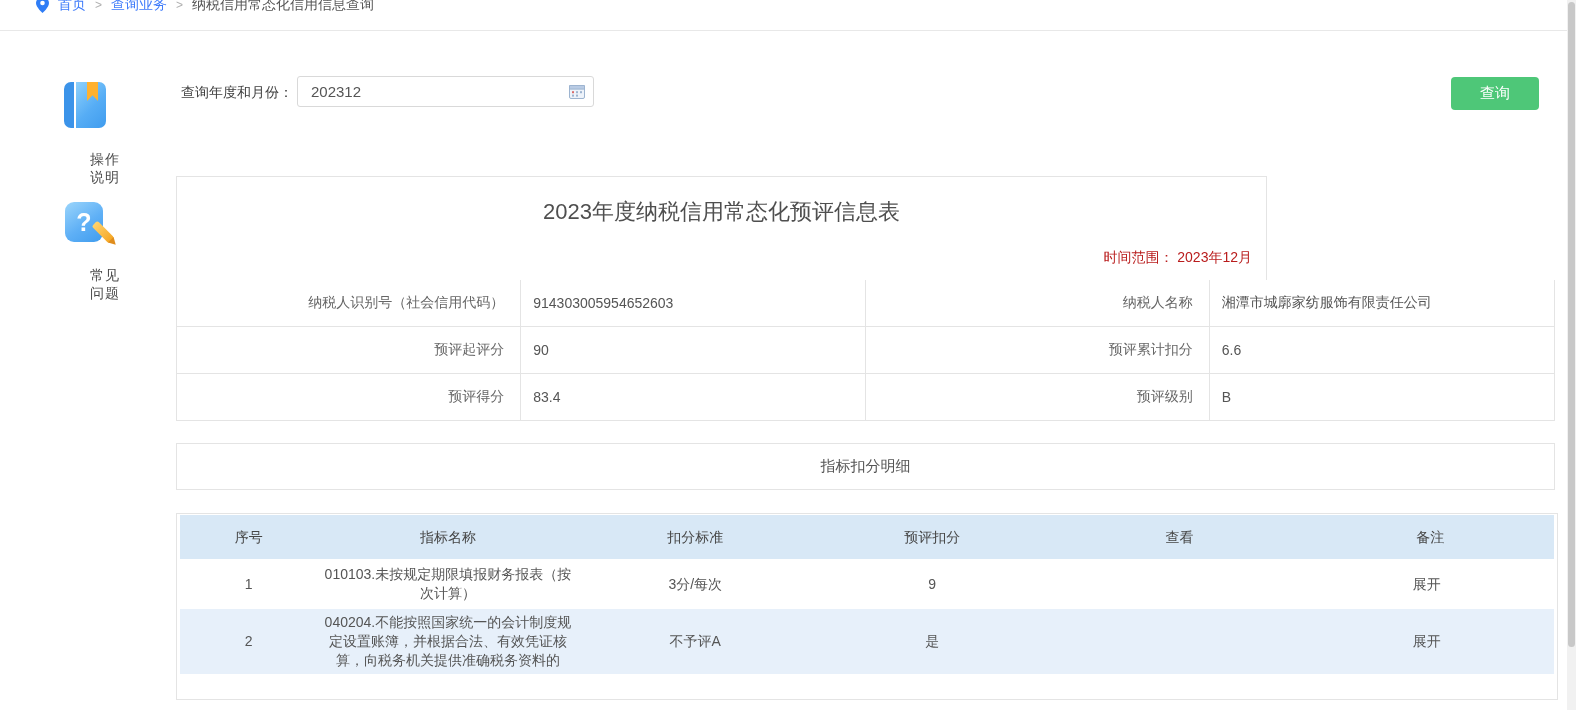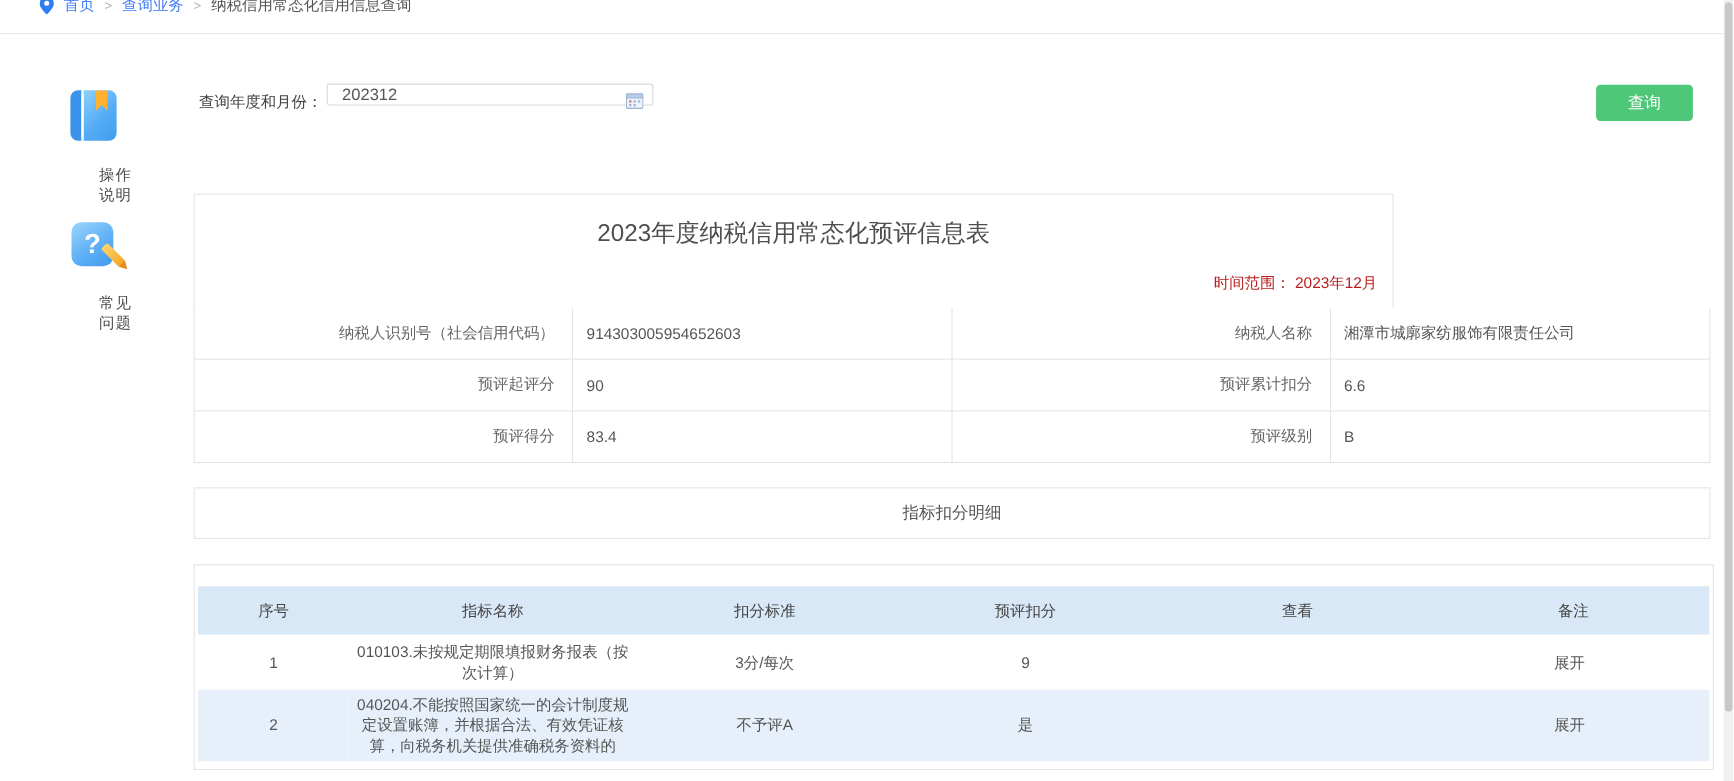--- a/index.html
+++ b/index.html
@@ -22,40 +22,40 @@
   .icon-book .spine-gap{position:absolute;left:10px;top:2px;bottom:2px;width:2px;background:rgba(255,255,255,.8);}
   .icon-book .bookmark{position:absolute;right:8px;top:0;width:11px;height:19px;background:#ffb12f;clip-path:polygon(0 0,100% 0,100% 100%,50% 70%,0 100%);}
   .icon-faq{position:relative;width:40px;height:44px;margin:0 auto;}
   .icon-faq .square{position:absolute;left:0;top:2px;width:38px;height:40px;border-radius:9px;background:linear-gradient(145deg,#9bd5fb 0%,#5fb0f6 55%,#3f9cee 100%);}
   .icon-faq .qmark{position:absolute;left:0;top:2px;width:38px;height:40px;display:flex;align-items:center;justify-content:center;color:#fff;font-size:25px;font-weight:bold;}
   .icon-faq .pencil{position:absolute;right:-2px;bottom:0;width:8px;height:24px;border-radius:2px;background:linear-gradient(#ffd36e,#f5a623);transform:rotate(-45deg);}
   .icon-faq .pencil::after{content:"";position:absolute;left:0;bottom:-6px;border-left:4px solid transparent;border-right:4px solid transparent;border-top:7px solid #e08d1d;}
 
   
   .query-label{position:absolute;left:181px;top:84px;font-size:14px;color:#404040;}
-  .query-input-wrap{position:absolute;left:297px;top:76px;width:297px;height:20px;border:1px solid #d9d9d9;border-radius:3px;background:#fff;box-sizing:border-box;}
+  .query-input-wrap{position:absolute;left:297px;top:76px;width:297px;height:31px;border:1px solid #d9d9d9;border-radius:3px;background:#fff;box-sizing:border-box;}
   .query-input{position:absolute;left:0;top:0;width:100%;height:100%;border:none;outline:none;background:transparent;padding:0 30px 0 13px;font-size:15px;color:#555;font-family:inherit;box-sizing:border-box;}
   .cal-icon{position:absolute;right:8px;top:7px;cursor:pointer;}
   .query-btn{position:absolute;left:1451px;top:77px;width:88px;height:33px;background:#4ec778;border:none;border-radius:4px;color:#fff;font-size:15px;cursor:pointer;font-family:inherit;}
 
   
   .report-box{position:absolute;left:176px;top:176px;width:1091px;height:105px;border:1px solid #e4e4e4;box-sizing:border-box;background:#fff;}
   .report-title{margin-top:20px;text-align:center;font-size:22px;color:#4f4f4f;}
   .time-range{position:absolute;right:14px;bottom:13px;font-size:14px;color:#b91c1c;}
   .info-table{position:absolute;left:176px;top:280px;width:1379px;border-left:1px solid #e4e4e4;border-right:1px solid #e4e4e4;box-sizing:border-box;display:grid;grid-template-columns:25% 25% 25% 25%;background:#fff;}
   .info-cell{height:47px;display:flex;align-items:center;font-size:14px;box-sizing:border-box;border-bottom:1px solid #e4e4e4;overflow:hidden;}
   .info-label{justify-content:flex-end;padding-right:16px;color:#666;border-right:1px solid #e4e4e4;text-align:right;}
   .info-value{justify-content:flex-start;padding-left:12px;color:#555;}
   .info-value.mid{border-right:1px solid #e4e4e4;}
 
   
   .section-box{position:absolute;left:176px;top:443px;width:1379px;height:47px;border:1px solid #e4e4e4;box-sizing:border-box;display:flex;align-items:center;justify-content:center;font-size:15px;color:#555;background:#fff;}
 
   
-  .detail-box{position:absolute;left:176px;top:513px;width:1382px;height:187px;border:1px solid #e4e4e4;box-sizing:border-box;background:#fff;padding:19px 3px;}
+  .detail-box{position:absolute;left:176px;top:513px;width:1382px;height:187px;border:1px solid #e4e4e4;box-sizing:border-box;background:#fff;padding:1px 3px;}
   .d-row{display:flex;width:100%;}
   .d-cell{display:flex;align-items:center;justify-content:center;text-align:center;font-size:14px;color:#555;box-sizing:border-box;padding:4px 6px;line-height:19px;}
   .c0{width:10%;}.c1{width:19%;}.c2{width:17%;}.c3{width:17.5%;}.c4{width:18%;}.c5{width:18.5%;}
   .d-head{background:#d8e8f6;}
   .d-head .d-cell{height:44px;color:#454545;}
   .d-body-row1 .d-cell{min-height:50px;background:#fff;}
   .d-body-row2 .d-cell{min-height:62px;background:#e7f0fa;}
   .expand-link{cursor:pointer;color:#555;}
 
   

